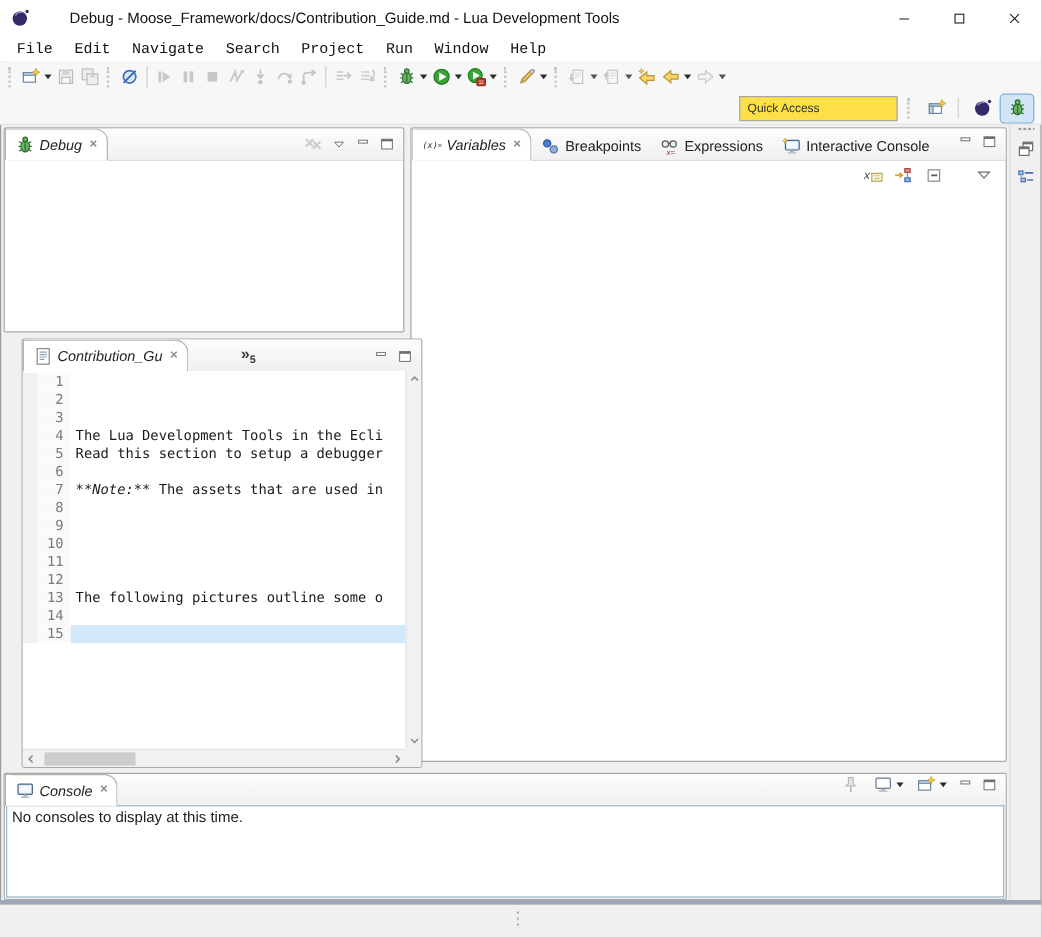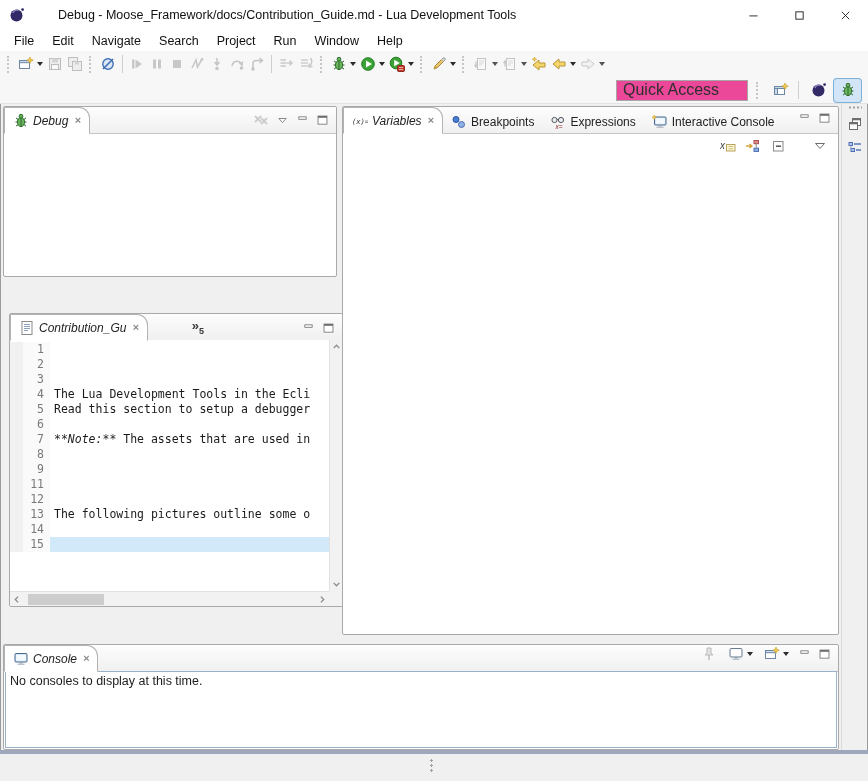--- a/index.html
+++ b/index.html
@@ -11,54 +11,54 @@
   .icon.sm{width:13px;height:13px;}
 
   
   .titlebar{height:30px;background:#fff;display:flex;align-items:center;padding-left:9px;gap:24px;}
   .title-text{margin-left:9px;font-size:12.5px;color:#111;}
   .win-controls{margin-left:auto;display:flex;height:100%;}
   .win-btn{width:46px;display:flex;align-items:center;justify-content:center;}
 
   
   .menubar{height:21px;background:#fff;display:flex;align-items:center;padding-left:5px;}
-  .menu-item{padding:2px 9px;font-size:12.5px;color:#111;}
+  .menu-item{padding:2px 9px;font-size:12.5px;color:#111;font-family:Liberation Mono, monospace;}
 
   
   .toolbar{height:26px;background:#f7f7f7;display:flex;align-items:center;padding:0 3px;}
   .toolbar2{height:26px;background:#f7f7f7;display:flex;align-items:center;justify-content:flex-end;
             padding-right:7px;border-bottom:1px solid #e3e3e3;}
   .tb-grip{width:3px;height:17px;border-left:2px dotted #c6c6c6;margin:0 4px;}
   .tb-sep{width:1px;height:18px;background:#cfcfcf;margin:0 4px;}
   .tb-btn{display:flex;align-items:center;height:22px;padding:1px 2px;border-radius:3px;}
   .tb-btn.disabled{opacity:.8;}
   .dd{margin-left:3px;width:0;height:0;border-left:3.5px solid transparent;
       border-right:3.5px solid transparent;border-top:4px solid #2b2b2b;}
-  .qa-input{width:118px;height:19px;border:1px solid #a6a6a6;font-size:16px;padding:0 6px;
-            color:#333;background:#ec4899;font-family:inherit;margin-right:4px;}
+  .qa-input{width:118px;height:19px;border:1px solid #a6a6a6;font-size:10px;padding:0 6px;
+            color:#333;background:#fde047;font-family:inherit;margin-right:4px;}
   .qa-input::placeholder{color:#2e2e2e;opacity:1;}
   .persp-btn{width:27px;height:23px;display:flex;align-items:center;justify-content:center;
              border-radius:3px;margin-left:2px;}
   .persp-btn.active{background:#d2e5f6;box-shadow:0 0 0 1px #7fb0d8;}
 
   
   .panel{position:absolute;background:#fff;border:1px solid #a9a9a9;border-radius:2px;box-sizing:border-box;}
   .tabrow{height:26px;display:flex;align-items:flex-end;background:linear-gradient(#fdfdfd,#f0f0f0);
           border-bottom:1px solid #c6c6c6;border-radius:2px 2px 0 0;position:relative;}
   .tab{display:flex;align-items:center;gap:4px;height:25px;padding:0 8px;margin-bottom:-1px;
        font-size:12px;color:#222;white-space:nowrap;}
   .tab.active{background:#fff;border:1px solid #b3b3b3;border-bottom:1px solid #fff;
               border-radius:1px 11px 0 0;z-index:2;font-style:italic;}
   .tab .close{color:#8a8a8a;font-size:11px;font-weight:bold;margin-left:2px;line-height:1;}
   .tab-label{white-space:nowrap;}
   .tabrow-icons{margin-left:auto;display:flex;align-items:center;gap:7px;padding-right:7px;margin-bottom:5px;}
 
   #debug-panel{left:3px;top:106px;width:334px;height:171px;}
   #vars-panel{left:342px;top:106px;width:497px;height:529px;}
-  #editor-panel{left:9px;top:282px;width:334px;height:294px;margin-top:31px;}
+  #editor-panel{left:18px;top:282px;width:334px;height:358px;}
   #console-panel{left:3px;top:644px;width:836px;height:106px;}
 
   .vars-toolbar{position:absolute;top:31px;right:10px;display:flex;align-items:center;gap:9px;}
   .vars-toolbar .gap{width:8px;}
 
   
   .editor-body{position:absolute;top:26px;left:0;right:0;bottom:0;}
   .code-area{position:absolute;left:0;top:0;right:13px;bottom:15px;overflow:hidden;background:#fff;padding-top:2px;}
   .code-line{display:flex;height:15px;font-family:"DejaVu Sans Mono","Liberation Mono",monospace;
              font-size:11.5px;line-height:15px;}
@@ -606,20 +606,25 @@
           <span class="ruler"></span>
           <span class="ln">8</span>
         </div>
         <div class="code-line">
           <span class="ruler"></span>
           <span class="ln">9</span>
           <span class="code-text"></span>
         </div>
         <div class="code-line">
           <span class="ruler"></span>
+          <span class="ln">10</span>
+          <span class="code-text"></span>
+        </div>
+        <div class="code-line">
+          <span class="ruler"></span>
           <span class="ln">11</span>
         </div>
         <div class="code-line">
           <span class="ruler"></span>
           <span class="ln">12</span>
           <span class="code-text"></span>
         </div>
         <div class="code-line">
           <span class="ruler"></span>
           <span class="ln">13</span>

